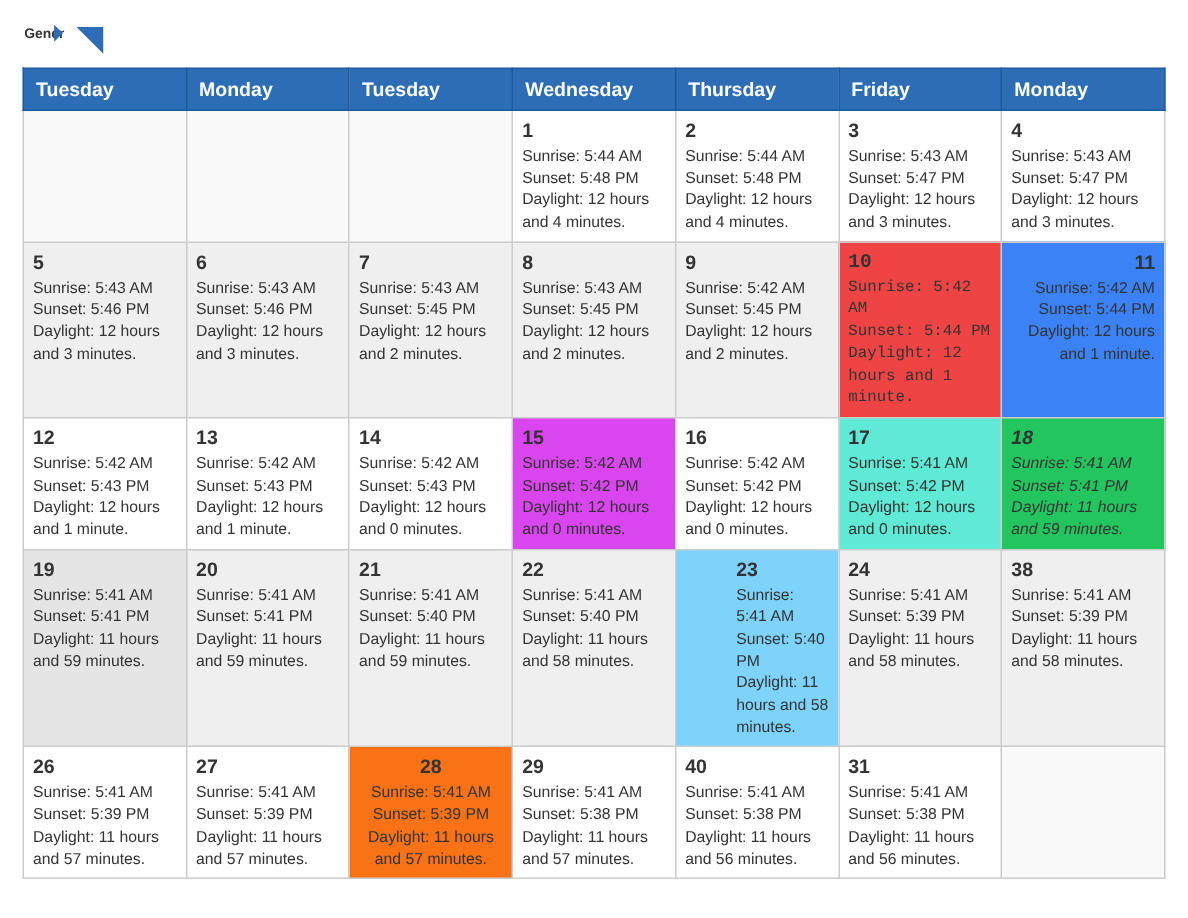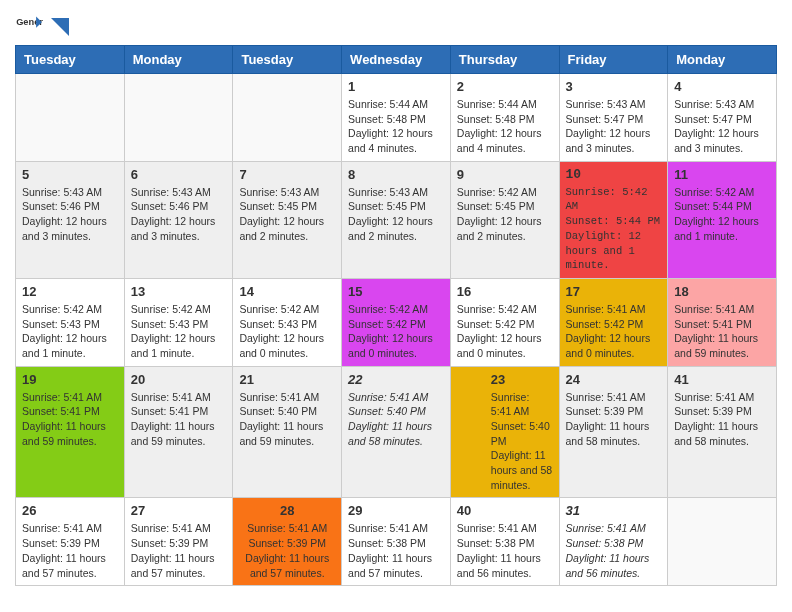--- a/index.html
+++ b/index.html
@@ -160,21 +160,21 @@
           <div class="day-info">Sunrise: 5:43 AM<br>Sunset: 5:45 PM<br>Daylight: 12 hours and 2 minutes.</div>
         </td>
         <td style="background: rgb(239, 239, 239);">
           <span class="day-number">9</span>
           <div class="day-info">Sunrise: 5:42 AM<br>Sunset: 5:45 PM<br>Daylight: 12 hours and 2 minutes.</div>
         </td>
         <td style="background: #ef4444; font-family: Liberation Mono, monospace;">
           <span class="day-number">10</span>
           <div class="day-info">Sunrise: 5:42 AM<br>Sunset: 5:44 PM<br>Daylight: 12 hours and 1 minute.</div>
         </td>
-        <td style="background: #d946ef;">
+        <td style="background: #3b82f6; text-align: right;">
           <span class="day-number">11</span>
           <div class="day-info">Sunrise: 5:42 AM<br>Sunset: 5:44 PM<br>Daylight: 12 hours and 1 minute.</div>
         </td>
       </tr>
       <tr>
         <td style="background: rgb(255, 255, 255);">
           <span class="day-number">12</span>
           <div class="day-info">Sunrise: 5:42 AM<br>Sunset: 5:43 PM<br>Daylight: 12 hours and 1 minute.</div>
         </td>
         <td style="background: rgb(255, 255, 255);">
@@ -186,56 +186,56 @@
           <div class="day-info">Sunrise: 5:42 AM<br>Sunset: 5:43 PM<br>Daylight: 12 hours and 0 minutes.</div>
         </td>
         <td style="background: #d946ef;">
           <span class="day-number">15</span>
           <div class="day-info">Sunrise: 5:42 AM<br>Sunset: 5:42 PM<br>Daylight: 12 hours and 0 minutes.</div>
         </td>
         <td style="background: rgb(255, 255, 255);">
           <span class="day-number">16</span>
           <div class="day-info">Sunrise: 5:42 AM<br>Sunset: 5:42 PM<br>Daylight: 12 hours and 0 minutes.</div>
         </td>
-        <td style="background: #eab308;">
+        <td style="background: #5eead4;">
           <span class="day-number">17</span>
           <div class="day-info">Sunrise: 5:41 AM<br>Sunset: 5:42 PM<br>Daylight: 12 hours and 0 minutes.</div>
         </td>
-        <td style="background: #fca5a5;">
+        <td style="background: #22c55e; font-style: italic;">
           <span class="day-number">18</span>
           <div class="day-info">Sunrise: 5:41 AM<br>Sunset: 5:41 PM<br>Daylight: 11 hours and 59 minutes.</div>
         </td>
       </tr>
       <tr>
-        <td style="background: #84cc16;">
+        <td style="background: #e5e5e5;">
           <span class="day-number">19</span>
           <div class="day-info">Sunrise: 5:41 AM<br>Sunset: 5:41 PM<br>Daylight: 11 hours and 59 minutes.</div>
         </td>
         <td style="background: rgb(239, 239, 239);">
           <span class="day-number">20</span>
           <div class="day-info">Sunrise: 5:41 AM<br>Sunset: 5:41 PM<br>Daylight: 11 hours and 59 minutes.</div>
         </td>
         <td style="background: rgb(239, 239, 239); margin-top: 32px;">
           <span class="day-number">21</span>
           <div class="day-info">Sunrise: 5:41 AM<br>Sunset: 5:40 PM<br>Daylight: 11 hours and 59 minutes.</div>
         </td>
-        <td style="background: rgb(239, 239, 239); font-style: italic;">
+        <td style="background: rgb(239, 239, 239);">
           <span class="day-number">22</span>
           <div class="day-info">Sunrise: 5:41 AM<br>Sunset: 5:40 PM<br>Daylight: 11 hours and 58 minutes.</div>
         </td>
-        <td style="background: #eab308; padding-left: 40px;">
+        <td style="background: #7dd3fc; padding-left: 40px;">
           <span class="day-number">23</span>
           <div class="day-info">Sunrise: 5:41 AM<br>Sunset: 5:40 PM<br>Daylight: 11 hours and 58 minutes.</div>
         </td>
         <td style="background: rgb(239, 239, 239);">
           <span class="day-number">24</span>
           <div class="day-info">Sunrise: 5:41 AM<br>Sunset: 5:39 PM<br>Daylight: 11 hours and 58 minutes.</div>
         </td>
         <td style="background: rgb(239, 239, 239);">
-          <span class="day-number">41</span>
+          <span class="day-number">38</span>
           <div class="day-info">Sunrise: 5:41 AM<br>Sunset: 5:39 PM<br>Daylight: 11 hours and 58 minutes.</div>
         </td>
       </tr>
       <tr>
         <td style="background: rgb(255, 255, 255);">
           <span class="day-number">26</span>
           <div class="day-info">Sunrise: 5:41 AM<br>Sunset: 5:39 PM<br>Daylight: 11 hours and 57 minutes.</div>
         </td>
         <td style="background: rgb(255, 255, 255);">
           <span class="day-number">27</span>
@@ -246,20 +246,20 @@
           <div class="day-info">Sunrise: 5:41 AM<br>Sunset: 5:39 PM<br>Daylight: 11 hours and 57 minutes.</div>
         </td>
         <td style="background: rgb(255, 255, 255);">
           <span class="day-number">29</span>
           <div class="day-info">Sunrise: 5:41 AM<br>Sunset: 5:38 PM<br>Daylight: 11 hours and 57 minutes.</div>
         </td>
         <td style="background: rgb(255, 255, 255);">
           <span class="day-number">40</span>
           <div class="day-info">Sunrise: 5:41 AM<br>Sunset: 5:38 PM<br>Daylight: 11 hours and 56 minutes.</div>
         </td>
-        <td style="background: rgb(255, 255, 255); font-style: italic;">
+        <td style="background: rgb(255, 255, 255);">
           <span class="day-number">31</span>
           <div class="day-info">Sunrise: 5:41 AM<br>Sunset: 5:38 PM<br>Daylight: 11 hours and 56 minutes.</div>
         </td>
         <td class="empty-cell"></td>
       </tr>
     </tbody>
 </table>
 
 </body></html>

